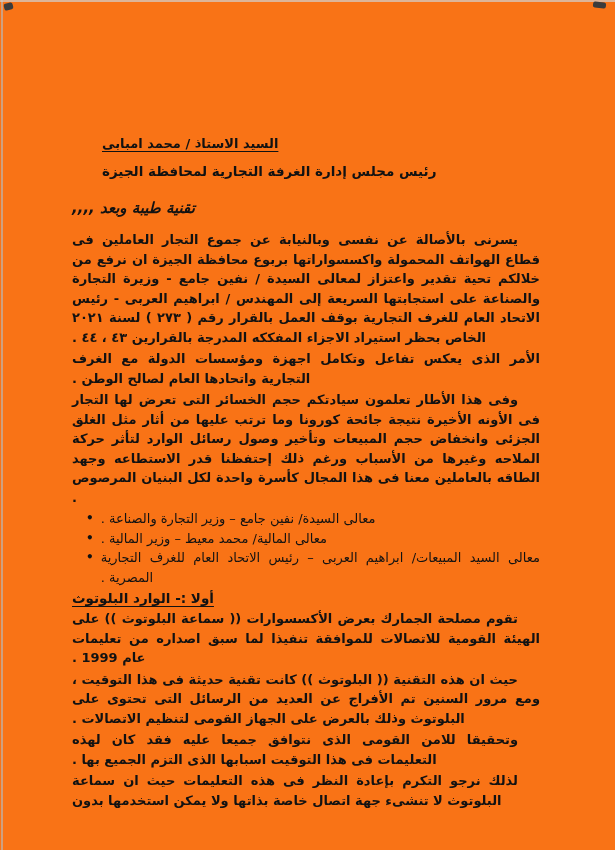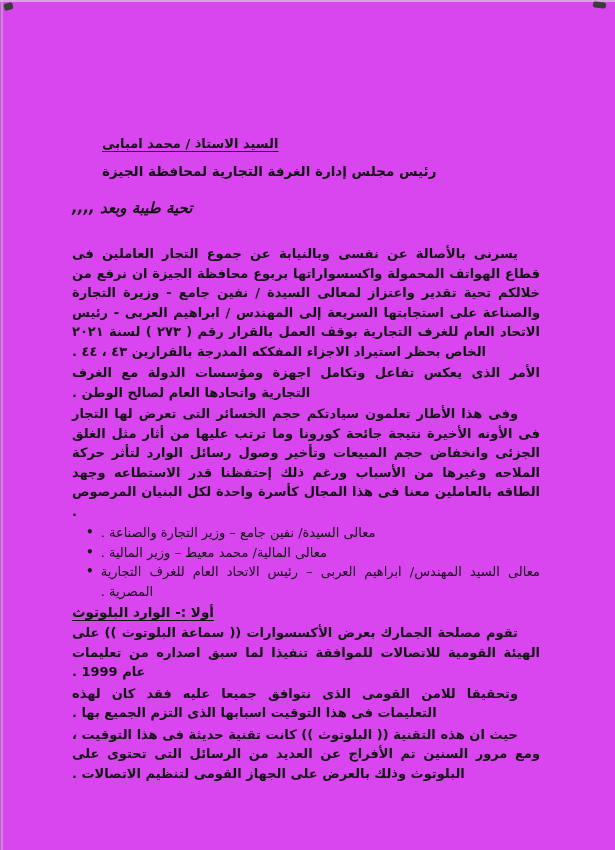--- a/index.html
+++ b/index.html
@@ -1,19 +1,19 @@
 <!DOCTYPE html>
 <html lang="ar"><head>
 <meta charset="utf-8">
 <style>
   html, body { margin:0; padding:0; background:#ffffff; }
   .page {
     position:relative;
     width:615px; height:850px;
-    background:#d946ef;
+    background:#f97316;
     overflow:hidden;
     font-family:"DejaVu Sans", sans-serif;
     color:#121212;
   }
   
   .edge-left  { position:absolute; left:1px; top:0; width:2px; height:850px; background:#b9b9b9; opacity:.65; }
   .edge-top   { position:absolute; left:0; top:0; width:615px; height:2px; background:#d2d2d2; opacity:.7; }
   .mark-tl    { position:absolute; left:4px;  top:3px; width:9px;  height:7px; background:#3b3b3b; border-radius:2px; transform:rotate(-14deg); }
   .mark-tr    { position:absolute; right:9px; top:2px; width:13px; height:6px; background:#3b3b3b; border-radius:2px; transform:rotate(7deg); }
 
@@ -37,21 +37,21 @@
   }
   .para {
     direction:rtl;
     text-align:justify;
     text-align-last:left;
     font-size:13px; font-weight:bold;
     line-height:19.5px;
     margin:0 0 2px 0;
     text-indent:22px;
   }
-  .para.first { margin-top:27px; }
+  .para.first { margin-top:13px; }
   .para.noindent { text-indent:0; }
 
   .list { margin:2px 0 2px 14px; }
   .li { display:flex; gap:7px; align-items:flex-start; }
   .dot { font-size:12px; line-height:19.5px; font-weight:bold; }
   .li-text {
     flex:1;
     direction:rtl;
     text-align:justify;
     text-align-last:left;
@@ -73,41 +73,42 @@
   <div class="mark-tl"></div>
   <div class="mark-tr"></div>
 
   <div class="content">
 
     <div class="addr">
       <div class="h1">السيد الاستاذ / محمد امبابى</div>
       <div class="h2">رئيس مجلس إدارة الغرفة التجارية لمحافظة الجيزة</div>
     </div>
 
-    <div class="greeting">تحية طيبة وبعد ,,,,</div>
+    <div class="greeting">تقنية طيبة وبعد ,,,,</div>
 
     <p class="para first">يسرنى بالأصالة عن نفسى وبالنيابة عن جموع التجار العاملين فى قطاع الهواتف المحمولة واكسسواراتها بربوع محافظة الجيزة ان نرفع من خلالكم تحية تقدير واعتزاز لمعالى السيدة / نفين جامع - وزيرة التجارة والصناعة على استجابتها السريعة إلى المهندس / ابراهيم العربى - رئيس الاتحاد العام للغرف التجارية بوقف العمل بالقرار رقم ( ٢٧٣ ) لسنة ٢٠٢١ الخاص بحظر استيراد الاجزاء المفككه المدرجة بالقرارين ٤٣ ، ٤٤ .</p>
     <p class="para noindent">الأمر الذى يعكس تفاعل وتكامل اجهزة ومؤسسات الدولة مع الغرف التجارية واتحادها العام لصالح الوطن .</p>
     <p class="para">وفى هذا الأطار تعلمون سيادتكم حجم الخسائر التى تعرض لها التجار فى الأونه الأخيرة نتيجة جائحة كورونا وما ترتب عليها من أثار مثل الغلق الجزئى وانخفاض حجم المبيعات وتأخير وصول رسائل الوارد لتأثر حركة الملاحه وغيرها من الأسباب ورغم ذلك إحتفظنا قدر الاستطاعه وجهد الطاقه بالعاملين معنا فى هذا المجال كأسرة واحدة لكل البنيان المرصوص .</p>
 
     <div class="list">
       <div class="li">
         <span class="dot">•</span>
         <span class="li-text">معالى السيدة/ نفين جامع – وزير التجارة والصناعة .</span>
       </div>
       <div class="li">
         <span class="dot">•</span>
         <span class="li-text">معالى المالية/ محمد معيط – وزير المالية .</span>
       </div>
       <div class="li">
         <span class="dot">•</span>
-        <span class="li-text">معالى السيد المهندس/ ابراهيم العربى – رئيس الاتحاد العام للغرف التجارية المصرية .</span>
+        <span class="li-text">معالى السيد المبيعات/ ابراهيم العربى – رئيس الاتحاد العام للغرف التجارية المصرية .</span>
       </div>
     </div>
 
     <div class="sec-heading">أولا :- الوارد البلوتوث</div>
 
     <p class="para">تقوم مصلحة الجمارك بعرض الأكسسوارات (( سماعة البلوتوث )) على الهيئة القومية للاتصالات للموافقة تنفيذا لما سبق اصداره من تعليمات عام 1999 .</p>
+    <p class="para">حيث ان هذه التقنية (( البلوتوث )) كانت تقنية حديثة فى هذا التوقيت ، ومع مرور السنين تم الأفراج عن العديد من الرسائل التى تحتوى على البلوتوث وذلك بالعرض على الجهاز القومى لتنظيم الاتصالات .</p>
     <p class="para">وتحقيقا للامن القومى الذى نتوافق جميعا عليه فقد كان لهذه التعليمات فى هذا التوقيت اسبابها الذى التزم الجميع بها .</p>
-    <p class="para">حيث ان هذه التقنية (( البلوتوث )) كانت تقنية حديثة فى هذا التوقيت ، ومع مرور السنين تم الأفراج عن العديد من الرسائل التى تحتوى على البلوتوث وذلك بالعرض على الجهاز القومى لتنظيم الاتصالات .</p>
+    <p class="para">لذلك نرجو التكرم بإعادة النظر فى هذه التعليمات حيث ان سماعة البلوتوث لا تنشىء جهة اتصال خاصة بذاتها ولا يمكن استخدمها بدون</p>
 
   </div>
 </div>
 
 </body></html>

